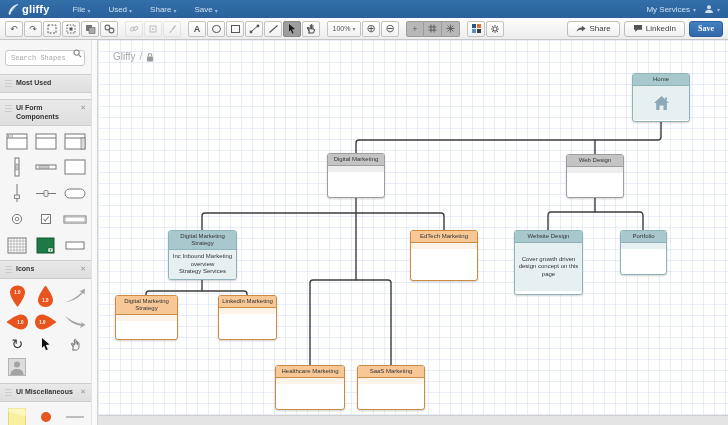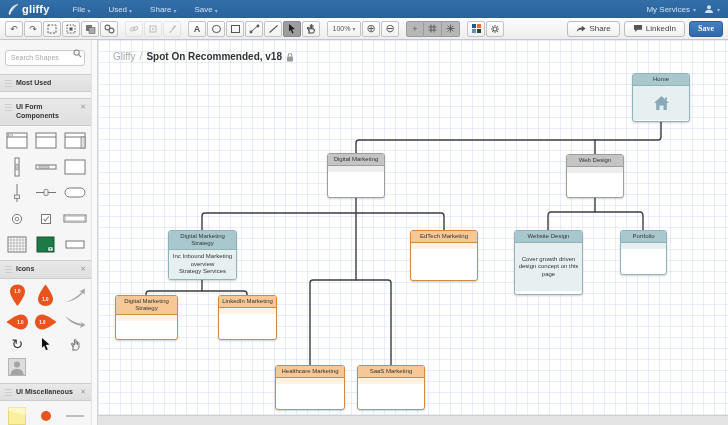--- a/index.html
+++ b/index.html
@@ -26,21 +26,21 @@
   .tb-right { margin-left:auto; display:flex; gap:4px; }
   .pillbtn { height:16px; padding:0 8px; background:linear-gradient(#fff,#f0f0f0); border:1px solid #bdbdbd; border-radius:3px; font-size:8px; color:#444; display:flex; align-items:center; gap:3px; cursor:pointer; }
   .savebtn { background:linear-gradient(#4180c1,#3368ab); border-color:#2d5d98; color:#fff; font-weight:bold;font-family:Liberation Serif, serif; }
   .swatch { width:9px; height:9px; display:grid; grid-template-columns:4px 4px; grid-template-rows:4px 4px; gap:1px; }
   .swatch i { display:block; }
 
   
   .sidebar { position:absolute; left:0; top:40px; width:98px; height:385px; background:#f6f6f6; border-right:1px solid #d2d2d2; overflow:hidden; }
   .sb-scroll { position:absolute; right:0; top:0; bottom:0; width:6px; background:#fafafa; border-left:1px solid #e3e3e3; }
   .searchwrap { position:relative; margin:6px 12px 8px 5px; }
-  .searchwrap input { width:100%; height:16px; border:1px solid #c9c9c9; border-radius:3px; font-size:7px; padding:0 14px 0 5px; color:#555; background:#fff; }
+  .searchwrap input { width:100%; height:16px; border:1px solid #c9c9c9; border-radius:3px; font-size:7px; padding:0 14px 0 5px; color:#555; background:#fff;font-family:Liberation Mono, monospace; }
   .searchwrap input::placeholder { color:#aaa; }
   .search-ico { position:absolute; right:3px; top:3px; }
   .sec-head { background:linear-gradient(#e9e9e9,#dedede); border-top:1px solid #cdcdcd; border-bottom:1px solid #cdcdcd; padding:4px 5px; display:flex; align-items:flex-start; gap:4px; cursor:pointer; margin-right:6px; }
   .sec-head .ttl { font-size:7px; font-weight:bold; color:#333; line-height:1.25; flex:1; }
   .sec-head .x { font-size:7px; color:#9a9a9a; cursor:pointer; }
   .drag { width:7px; height:7px; margin-top:1px; background:
       linear-gradient(#c6c6c6 1px, transparent 1px) 0 0/3px 3px; opacity:.8; }
   .cellgrid { display:grid; grid-template-columns:repeat(3,1fr); padding:4px 8px 4px 3px; row-gap:4px; column-gap:0; }
   .cell { height:22px; display:flex; align-items:center; justify-content:center; cursor:grab; }
   .pinlbl { fill:#fff; font-size:4.5px; font-weight:bold; font-family:"Liberation Sans",sans-serif; }
@@ -466,21 +466,20 @@
     <path d="M212,325 L212,243 Q212,240 215,240 L290,240 Q293,240 293,243 L293,325"></path>
     <path d="M104,240 L104,251"></path>
     <path d="M48,255 L48,254 Q48,251 51,251 L146,251 Q149,251 149,254 L149,255"></path>
     <path d="M497,158 L497,172"></path>
     <path d="M450,190 L450,176 Q450,172 453,172 L542,172 Q545,172 545,176 L545,190"></path>
   </svg>
 
   <div class="breadcrumb">
     <span class="bc-root">Gliffy</span>
     <span class="bc-sep">/</span>
-    <span class="bc-title">Spot On Recommended, v18</span>
     <svg width="8" height="10" viewBox="0 0 8 10">
         <rect x="1" y="4.5" width="6" height="5" rx="0.8" fill="#9a9a9a"></rect>
         <path d="M2.3,4.5 L2.3,3 C2.3,1 5.7,1 5.7,3 L5.7,4.5" fill="none" stroke="#9a9a9a" stroke-width="1.1"></path>
       </svg>
   </div>
 
   <div class="node t-teal" style="left:534px; top:33px; width:58px; height:49px;">
     <div class="head">Home</div>
     <div class="body" style="height:34px;">
       <svg width="17" height="16" viewBox="0 0 17 16">

